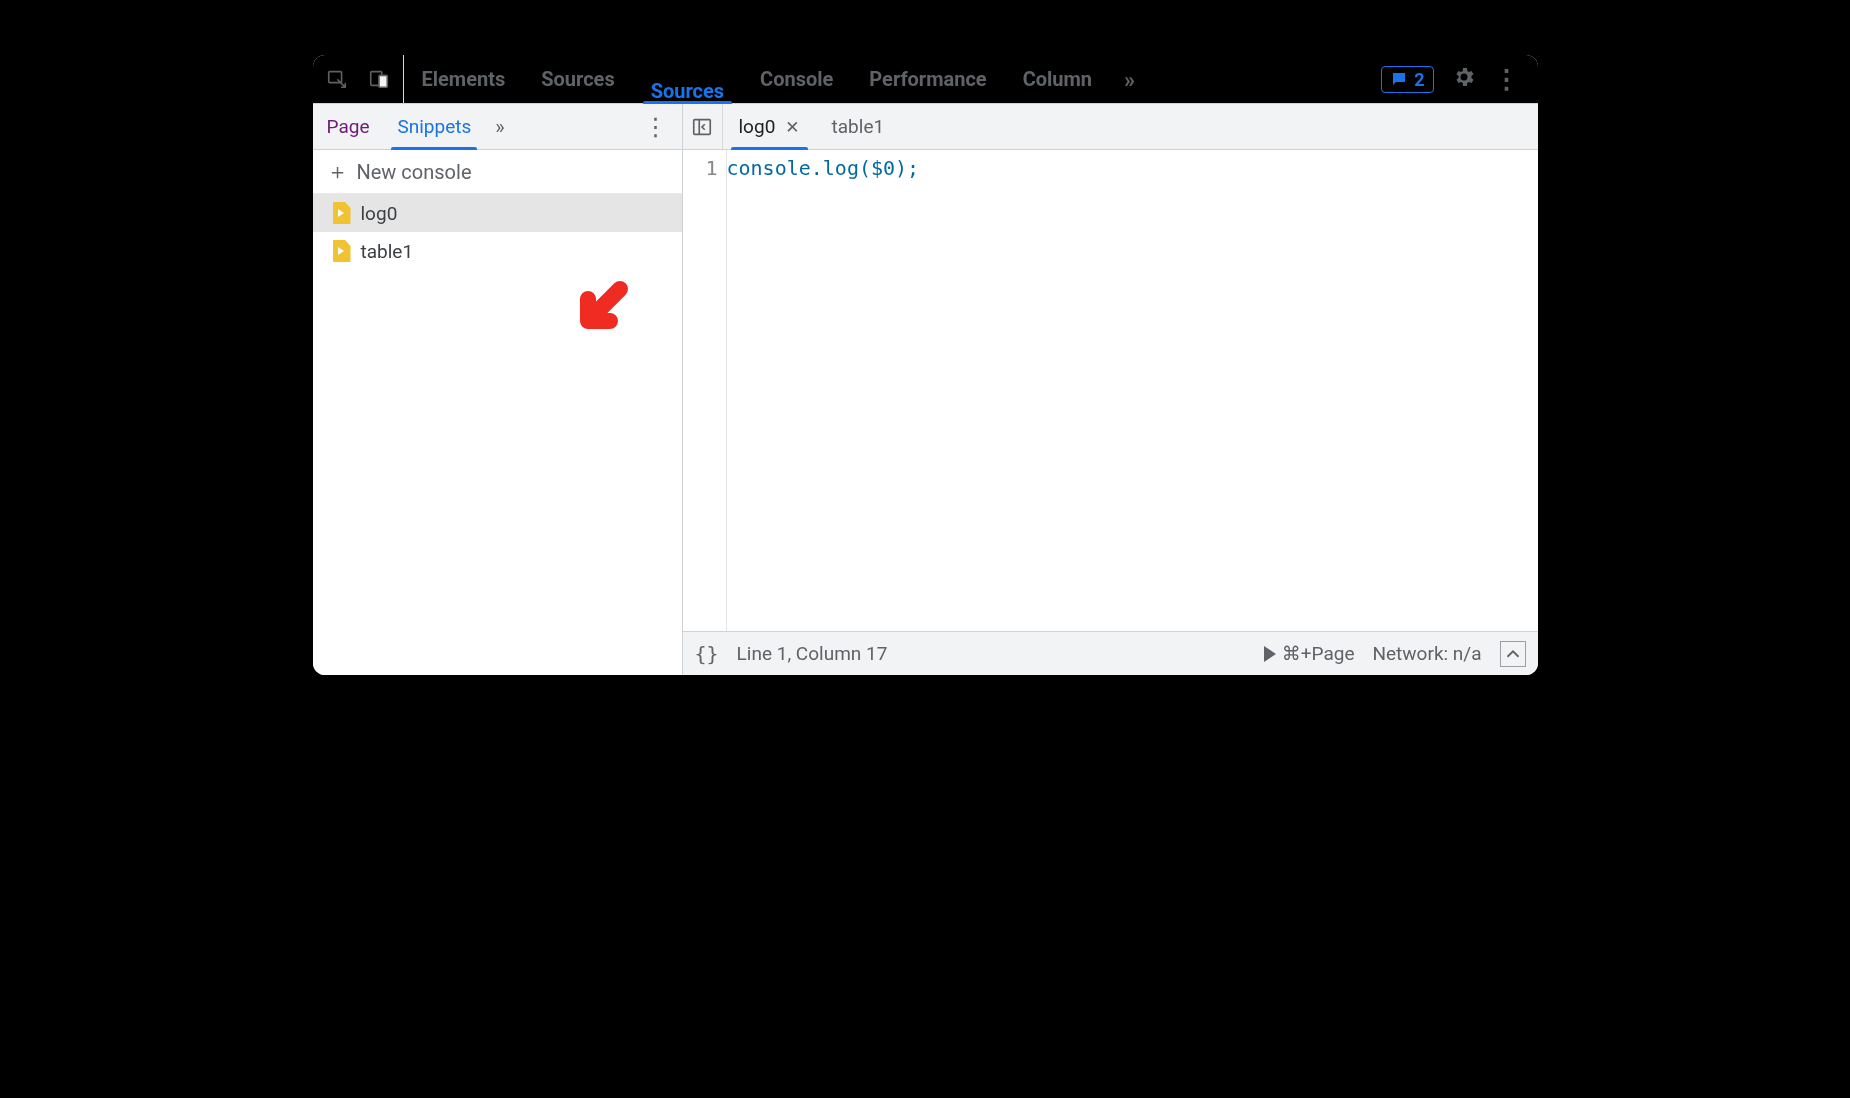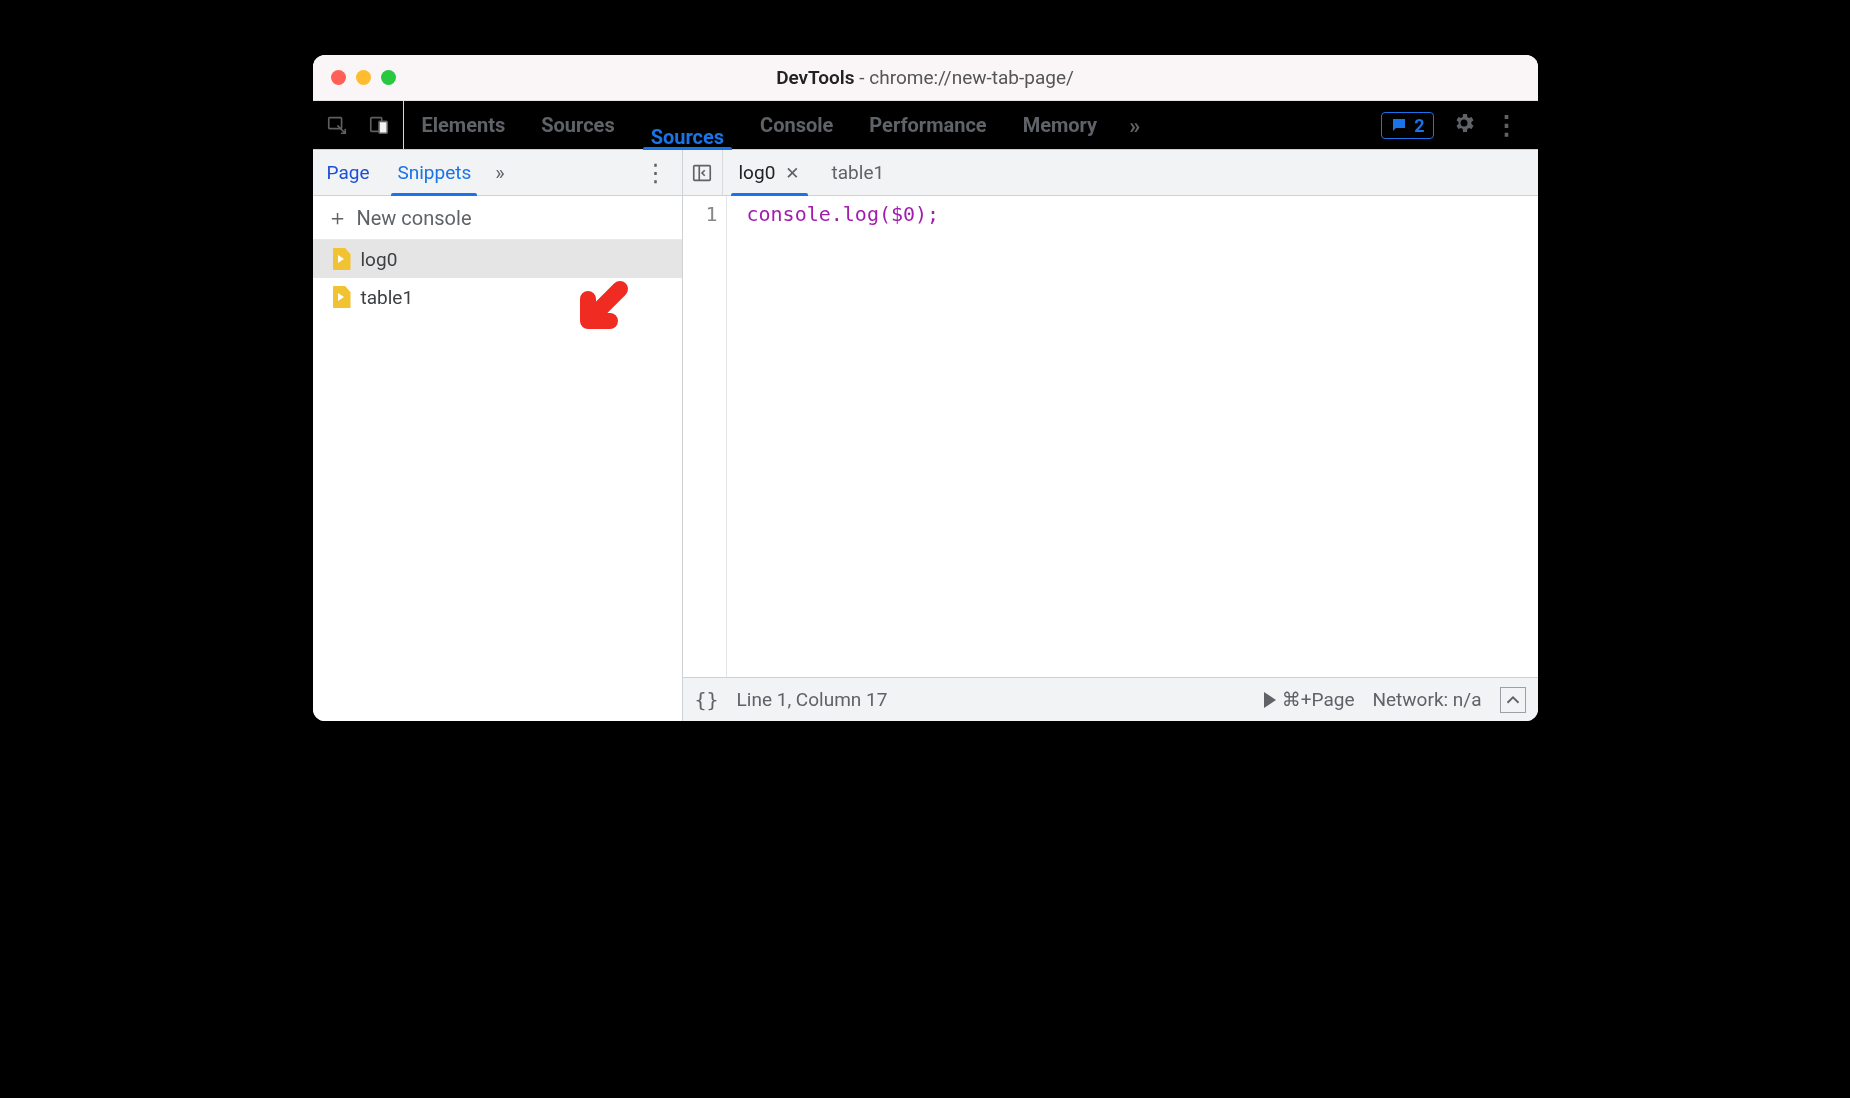--- a/index.html
+++ b/index.html
@@ -84,21 +84,21 @@
 
   .sidebar {
     width: 370px; border-right:1px solid #cfd2d4;
     display:flex; flex-direction:column;
     background:#ffffff;
   }
   .sidebar-tabs {
     height:46px; background:#f1f3f4; border-bottom:1px solid #cfd2d4;
     display:flex; align-items:stretch; position:relative;
   }
-  .sb-tab{ padding:0 14px; display:flex;align-items:center; font-size:19px; color:#1d4ed8; cursor:pointer; position:relative;}
+  .sb-tab{ padding:0 14px; display:flex;align-items:center; font-size:19px; color:#701a75; cursor:pointer; position:relative;}
   .sb-tab.active{ color:#1a73e8;}
   .sb-tab.active::after{content:"";position:absolute;left:8px;right:8px;bottom:-1px;height:3px;background:#1a73e8;border-radius:2px 2px 0 0;}
   .sb-overflow{ display:flex;align-items:center;padding:0 10px;color:#5f6368;font-size:20px;}
   .sb-more{ margin-left:auto; display:flex;align-items:center;padding:0 14px;color:#5f6368;font-size:24px; cursor:pointer;}
 
   .new-snip{
     height:44px; display:flex;align-items:center; gap:8px;
     padding:0 14px; color:#5f6368; font-size:20px; cursor:pointer;
     border-bottom:1px solid #e8e9ea;
   }
@@ -137,21 +137,21 @@
   }
   .ed-tab.active{ color:#202124;}
   .ed-tab.active::after{content:"";position:absolute;left:8px;right:8px;bottom:-1px;height:3px;background:#1a73e8;border-radius:2px 2px 0 0;}
   .close-x{ font-size:17px; color:#5f6368;}
 
   .code-area{ flex:1; display:flex; font-family: Menlo, Consolas, monospace; font-size:20px; }
   .gutter{
     width:44px; background:#fff; border-right:1px solid #e3e5e7;
     text-align:right; padding:6px 8px 0 0; color:#888;
   }
-  .code{ padding:6px 20px; color:#a21caf; white-space:pre;}
+  .code{ padding:6px 0; color:#0369a1; white-space:pre;}
 
   .statusbar{
     height:44px; background:#f1f3f4; border-top:1px solid #cfd2d4;
     display:flex; align-items:center; padding:0 12px; gap:18px;
     color:#5f6368; font-size:19px;
   }
   .sb-braces{ font-family: Menlo, monospace; font-size:20px; cursor:pointer;}
   .statusbar .spacer{flex:1;}
   .run{ display:flex;align-items:center; gap:6px; cursor:pointer;}
   .run .tri{ width:0;height:0;border-left:12px solid #5f6368;border-top:8px solid transparent;border-bottom:8px solid transparent;}
@@ -161,31 +161,20 @@
   .annotation-arrow{
     position:absolute; left:255px; top:222px; color:#ef2b22; pointer-events:none;
   }
   .annotation-arrow svg{width:64px;height:64px;}
 </style>
 </head>
 <body>
 
 <div class="window">
 
-  <div class="titlebar">
-    <div class="traffic">
-      <div class="tb close-b"></div>
-      <div class="tb min-b"></div>
-      <div class="tb max-b"></div>
-    </div>
-    <div class="title">
-      <b>DevTools</b>
-      <span> - </span><span>chrome://new-tab-page/</span>
-    </div>
-  </div>
 
   <div class="toolbar">
     <div class="tool-left">
       <div class="icon-btn">
         <svg viewBox="0 0 24 24" fill="none" stroke="currentColor" stroke-width="1.8">
           <rect x="3" y="4" width="14" height="12" rx="1"></rect>
           <path d="M13 13 L21 21 M17 21 L21 21 L21 17" stroke-linecap="round"></path>
         </svg>
       </div>
       <div class="icon-btn">
@@ -205,21 +194,21 @@
       <div class="top-tab active">
           <span>Sources</span>
         </div>
       <div class="top-tab">
           <span>Console</span>
         </div>
       <div class="top-tab">
           <span>Performance</span>
         </div>
       <div class="top-tab">
-          <span>Memory</span>
+          <span>Column</span>
         </div>
       <div class="overflow-arrows">»</div>
     </div>
     <div class="toolbar-right">
       <div class="msg-badge">
         <svg viewBox="0 0 24 24">
             <path d="M4 4h16v12H8l-4 4V4z"></path>
           </svg>
         <span>2</span>
       </div>

